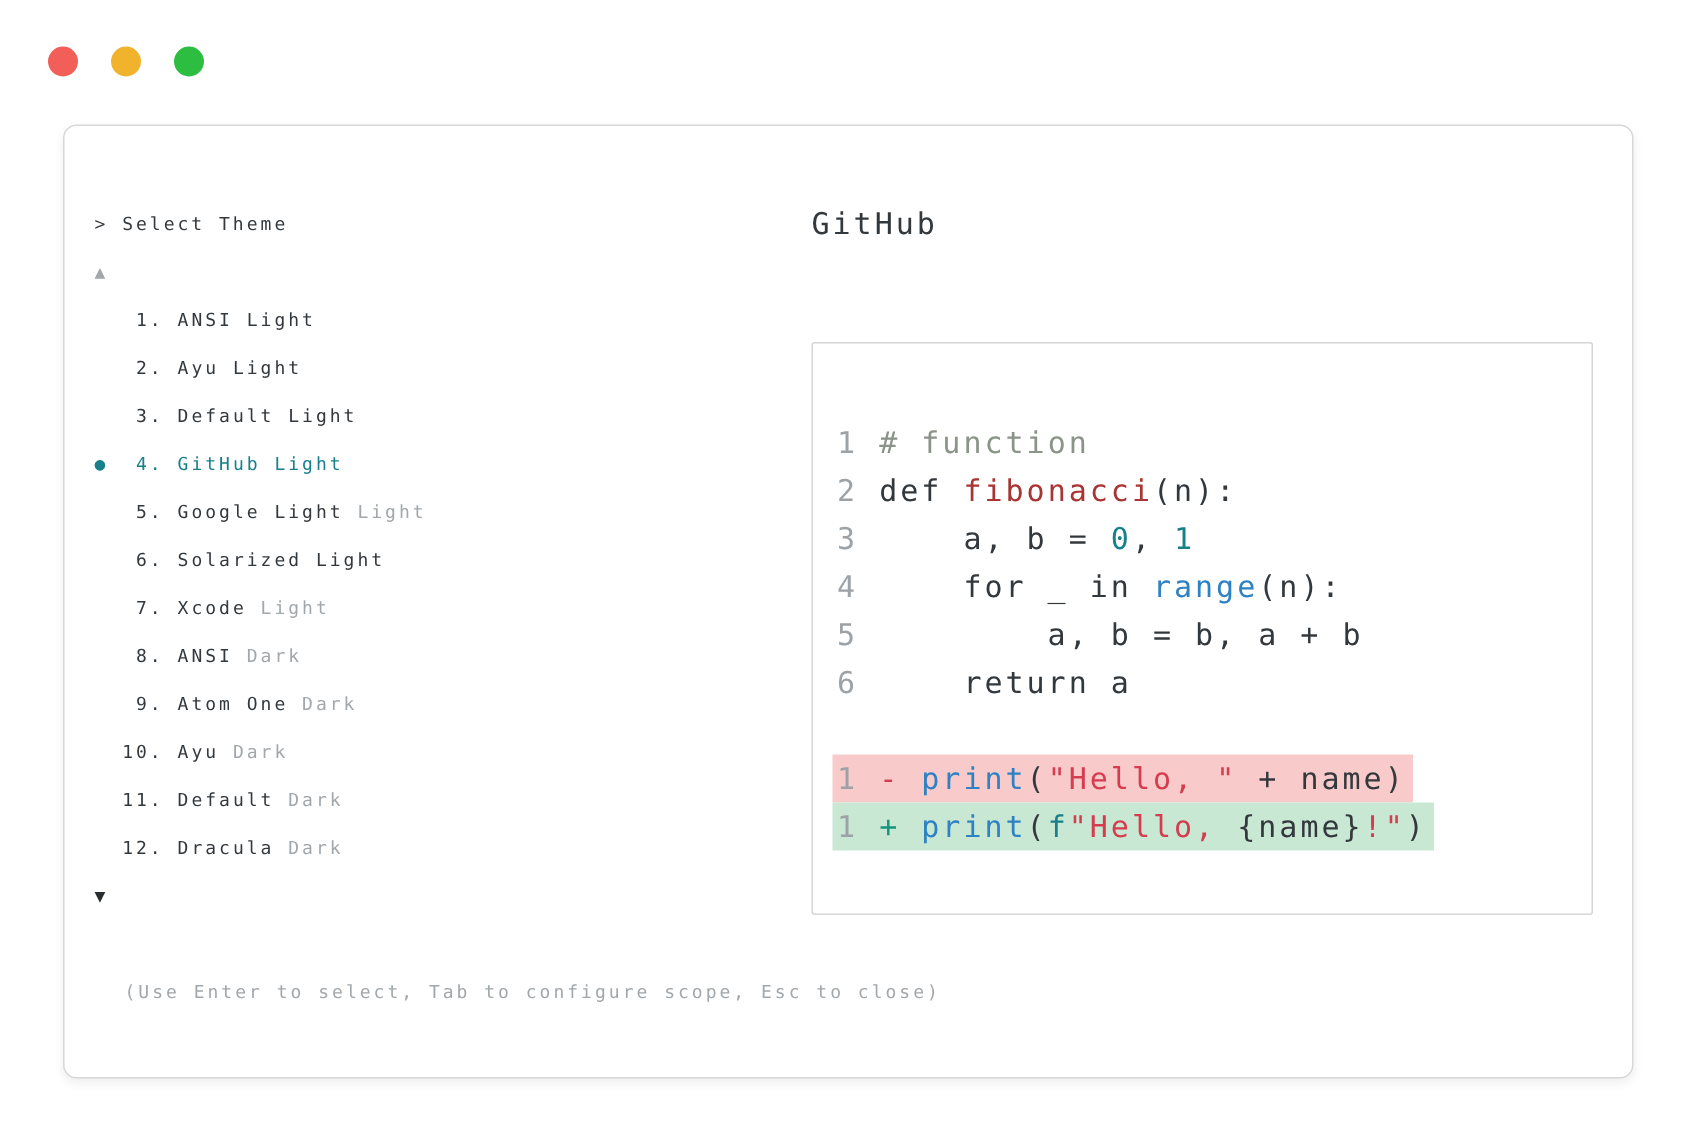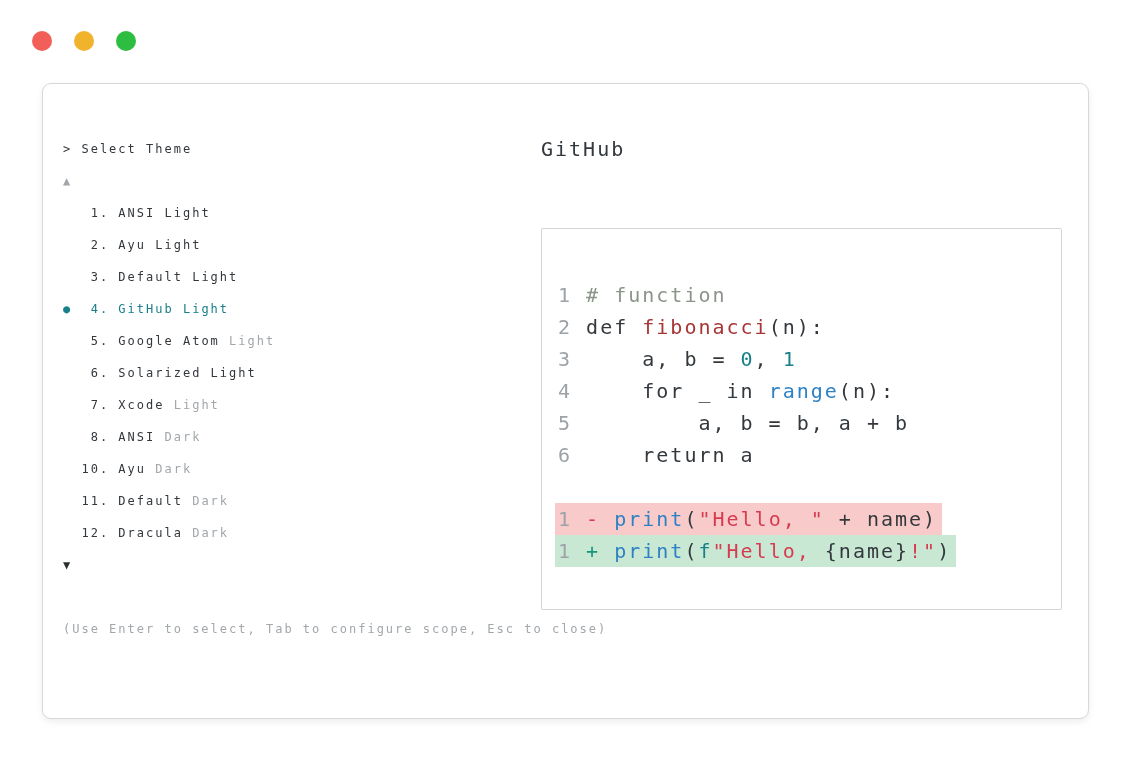--- a/index.html
+++ b/index.html
@@ -26,21 +26,21 @@
     position:absolute;left:42px;top:83px;width:1047px;height:636px;
     background:#fff;border:1.5px solid var(--border);border-radius:9px;
     box-shadow:0 3px 7px rgba(0,0,0,.07);
   }
 
   .left-col{position:absolute;left:20px;top:49px;}
   .row{height:32px;line-height:32px;white-space:pre;font-size:12px;letter-spacing:2px;}
   .prompt-row{color:var(--text);}
   .scroll-up{color:var(--muted);}
   .scroll-down{color:#2b2e31;}
-  .help-row{color:var(--muted);}
+  .help-row{color:var(--muted);margin-left:20px;}
   .spacer-row{height:32px;}
 
   .theme-item{cursor:default;}
   .theme-item .gutter{color:var(--accent);}
   .theme-item .num,.theme-item .name{color:var(--text);}
   .theme-item .suffix{color:var(--muted);text-align:right;}
   .theme-item.selected .num,.theme-item.selected .name{color:var(--accent);}
 
   .right-col{position:absolute;left:498px;top:49px;}
   .preview-title{height:32px;line-height:32px;font-size:20px;letter-spacing:2px;color:var(--text);}
@@ -76,24 +76,25 @@
 <div class="window">
 
   <div class="left-col">
     <div class="row prompt-row">&gt; Select Theme</div>
     <div class="row scroll-up">▲</div>
     <div id="theme-list">
         <div class="row theme-item"><span class="gutter">  </span><span class="num"> 1. </span><span class="name">ANSI Light</span></div>
         <div class="row theme-item"><span class="gutter">  </span><span class="num"> 2. </span><span class="name">Ayu Light</span></div>
         <div class="row theme-item"><span class="gutter">  </span><span class="num"> 3. </span><span class="name">Default Light</span></div>
         <div class="row theme-item selected"><span class="gutter">● </span><span class="num"> 4. </span><span class="name">GitHub Light</span></div>
-        <div class="row theme-item"><span class="gutter">  </span><span class="num"> 5. </span><span class="name">Google Atom</span><span class="suffix"> Light</span></div>
+        <div class="row theme-item"><span class="gutter">  </span><span class="num"> 5. </span><span class="name">Google Light</span><span class="suffix"> Light</span></div>
         <div class="row theme-item"><span class="gutter">  </span><span class="num"> 6. </span><span class="name">Solarized Light</span></div>
         <div class="row theme-item"><span class="gutter">  </span><span class="num"> 7. </span><span class="name">Xcode</span><span class="suffix"> Light</span></div>
         <div class="row theme-item"><span class="gutter">  </span><span class="num"> 8. </span><span class="name">ANSI</span><span class="suffix"> Dark</span></div>
+        <div class="row theme-item"><span class="gutter">  </span><span class="num"> 9. </span><span class="name">Atom One</span><span class="suffix"> Dark</span></div>
         <div class="row theme-item"><span class="gutter">  </span><span class="num">10. </span><span class="name">Ayu</span><span class="suffix"> Dark</span></div>
         <div class="row theme-item"><span class="gutter">  </span><span class="num">11. </span><span class="name">Default</span><span class="suffix"> Dark</span></div>
         <div class="row theme-item"><span class="gutter">  </span><span class="num">12. </span><span class="name">Dracula</span><span class="suffix"> Dark</span></div>
       </div>
     <div class="row scroll-down">▼</div>
     <div class="row spacer-row"></div>
     <div class="row help-row">(Use Enter to select, Tab to configure scope, Esc to close)</div>
   </div>
 
   <div class="right-col">

